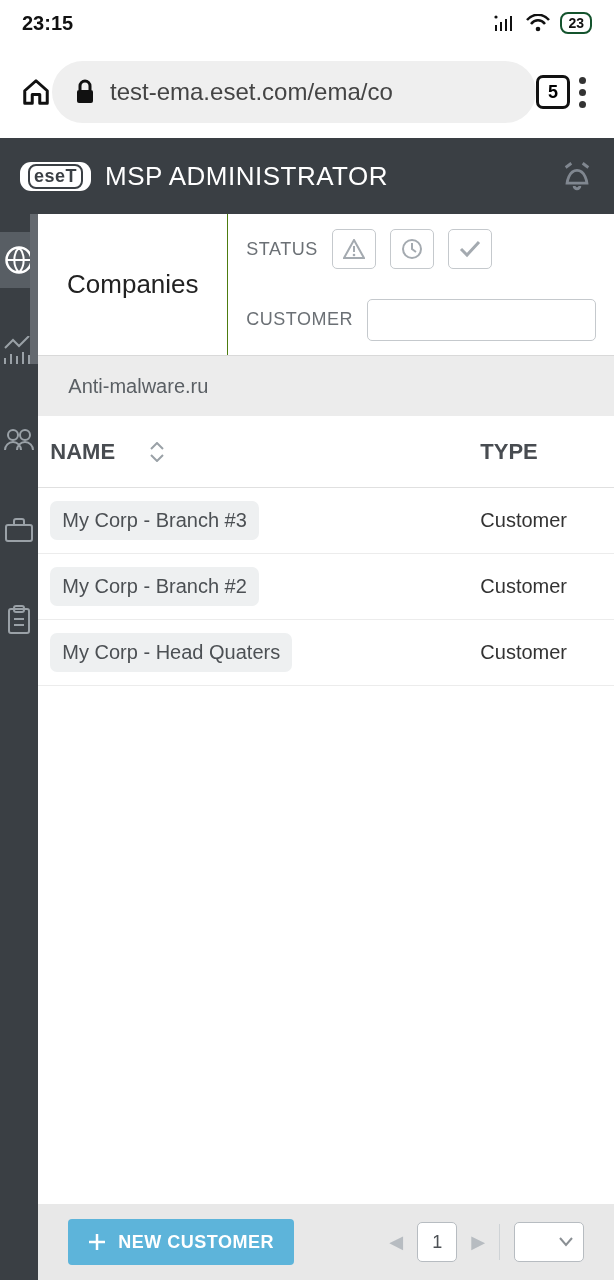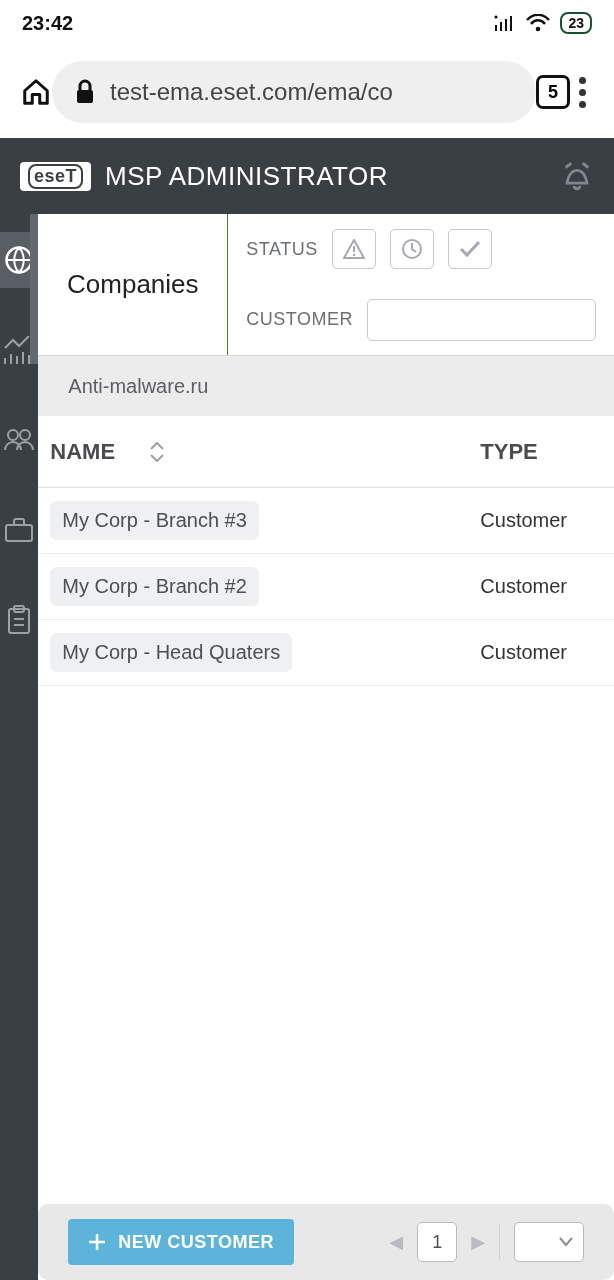--- a/index.html
+++ b/index.html
@@ -12,21 +12,21 @@
   .browser-row { height: 92px; display: flex; align-items: center; padding: 0 20px; }
   .home-icon { width: 32px; height: 32px; display: flex; align-items: center; justify-content: center; }
   .addr-bar { flex: 1; background: #efefef; border-radius: 40px; height: 62px; display: flex; align-items: center; padding: 0 22px; gap: 14px; overflow: hidden; }
   .addr-text { font-size: 24px; color: #444; white-space: nowrap; overflow: hidden; }
   .tabs-badge { width: 34px; height: 34px; border: 3px solid #111; border-radius: 7px; display: flex; align-items: center; justify-content: center; font-weight: 700; font-size: 18px; }
   .menu-dots { width: 24px; display: flex; flex-direction: column; align-items: center; gap: 5px; }
   .menu-dots span { width: 7px; height: 7px; background: #333; border-radius: 50%; }
   
   .app-header { background: #3a3f44; height: 76px; display: flex; align-items: center; padding: 0 20px; justify-content: space-between; }
   .logo-block { display: flex; align-items: center; gap: 14px; color: #fff; }
-  .logo-pill { background: #fff; color: #3a3f44; border-radius: 4px; padding: 2px 8px; font-weight: 800; font-size: 18px; letter-spacing: 0.5px; display: flex; align-items: center; }
+  .logo-pill { background: #fff; color: #3a3f44; border-radius: 11px; padding: 2px 8px; font-weight: 800; font-size: 18px; letter-spacing: 0.5px; display: flex; align-items: center; }
   .logo-pill .inner { border: 2px solid #3a3f44; border-radius: 8px; padding: 0 4px; }
   .app-title { font-size: 26px; font-weight: 400; letter-spacing: 0.5px; }
   .bell-icon { color: #808790; }
   
   .main { display: flex; height: calc(1280px - 46px - 92px - 76px); }
   .sidebar { width: 80px; background: #3a3f44; display: flex; flex-direction: column; align-items: center; padding-top: 18px; gap: 34px; position: relative; }
   .sidebar .side-item { width: 100%; height: 56px; display: flex; align-items: center; justify-content: center; color: #9aa1a7; cursor: pointer; }
   .sidebar .side-item.active { background: #585e64; color: #fff; }
   .sidebar .handle { position: absolute; top: 0; right: 0; width: 8px; height: 150px; background: #64696f; }
   .content { flex: 1; display: flex; flex-direction: column; position: relative; }
@@ -45,34 +45,34 @@
   .th { color: #484c51; font-size: 22px; font-weight: 700; display: flex; align-items: center; gap: 10px; }
   .th.name { flex: 0 0 430px; gap: 34px; }
   .th.type { flex: 1; }
   .sort-icon { color: #9aa1a7; }
   .rows { flex: 1; overflow: hidden; }
   .row { height: 66px; display: flex; align-items: center; padding: 0 12px; border-bottom: 1px solid #ececec; }
   .cell-name { flex: 0 0 430px; }
   .pill { background: #eef0f1; border-radius: 7px; padding: 8px 12px; color: #4c5054; font-size: 20px; display: inline-block; }
   .cell-type { flex: 1; color: #333; font-size: 20px; }
   
-  .footer { height: 76px; background: #e8e8e8; display: flex; align-items: center; padding: 0 30px; gap: 20px; border-radius: 10px; }
+  .footer { height: 76px; background: #e8e8e8; display: flex; align-items: center; padding: 0 30px; gap: 20px; }
   .new-btn { background: #5db4da; color: #fff; border: none; border-radius: 4px; height: 46px; padding: 0 20px; font-size: 18px; font-weight: 600; letter-spacing: 0.5px; display: flex; align-items: center; gap: 12px; cursor: pointer; }
   .pager { margin-left: auto; display: flex; align-items: center; gap: 14px; }
   .pager .arrow { color: #b7bcc1; cursor: pointer; font-size: 18px; }
   .page-box { width: 40px; height: 40px; border: 1px solid #b7bcc1; border-radius: 5px; display: flex; align-items: center; justify-content: center; color: #4c5054; font-size: 18px; background: #fff; }
   .divider { width: 1px; height: 36px; background: #cfd3d6; }
   .page-select { width: 70px; height: 40px; border: 1px solid #b7bcc1; border-radius: 5px; background: #fff; display: flex; align-items: center; justify-content: flex-end; padding: 0 10px; color: #8a8f94; cursor: pointer; }
   svg { display: block; }
 </style>
 </head>
 <body>
 
 <div class="statusbar">
-  <span>23:42</span>
+  <span>23:15</span>
   <div class="right">
     <span>
       <svg width="22" height="16" viewBox="0 0 22 16">
           <g stroke="#111" stroke-width="2">
             <line x1="2" y1="16" x2="2" y2="10"></line>
             <line x1="7" y1="16" x2="7" y2="7"></line>
             <line x1="12" y1="16" x2="12" y2="4"></line>
             <line x1="17" y1="16" x2="17" y2="1"></line>
           </g>
           <circle cx="2" cy="2" r="1.6" fill="#111"></circle>

